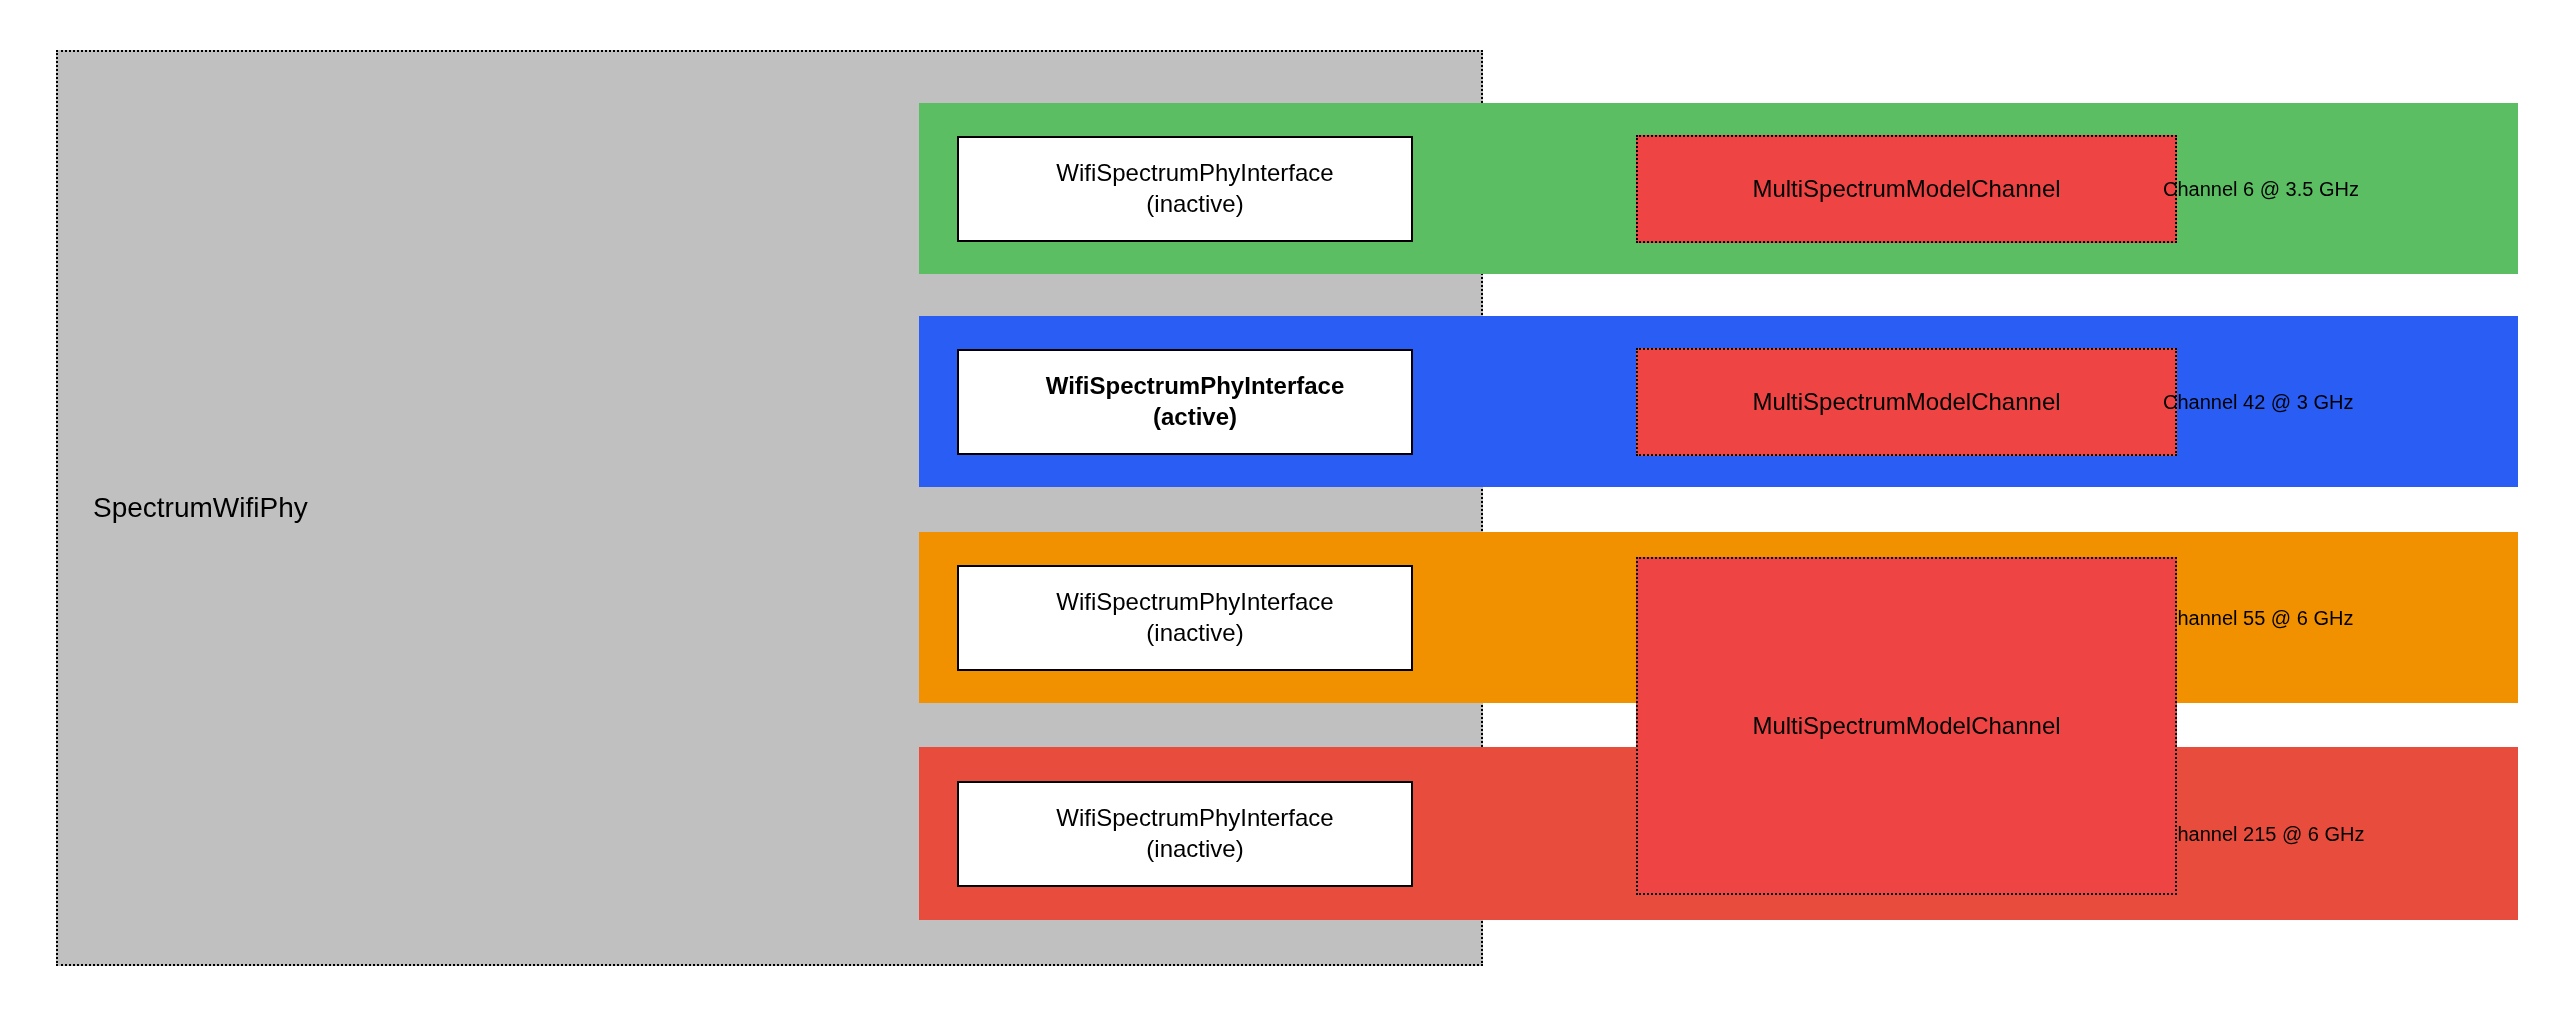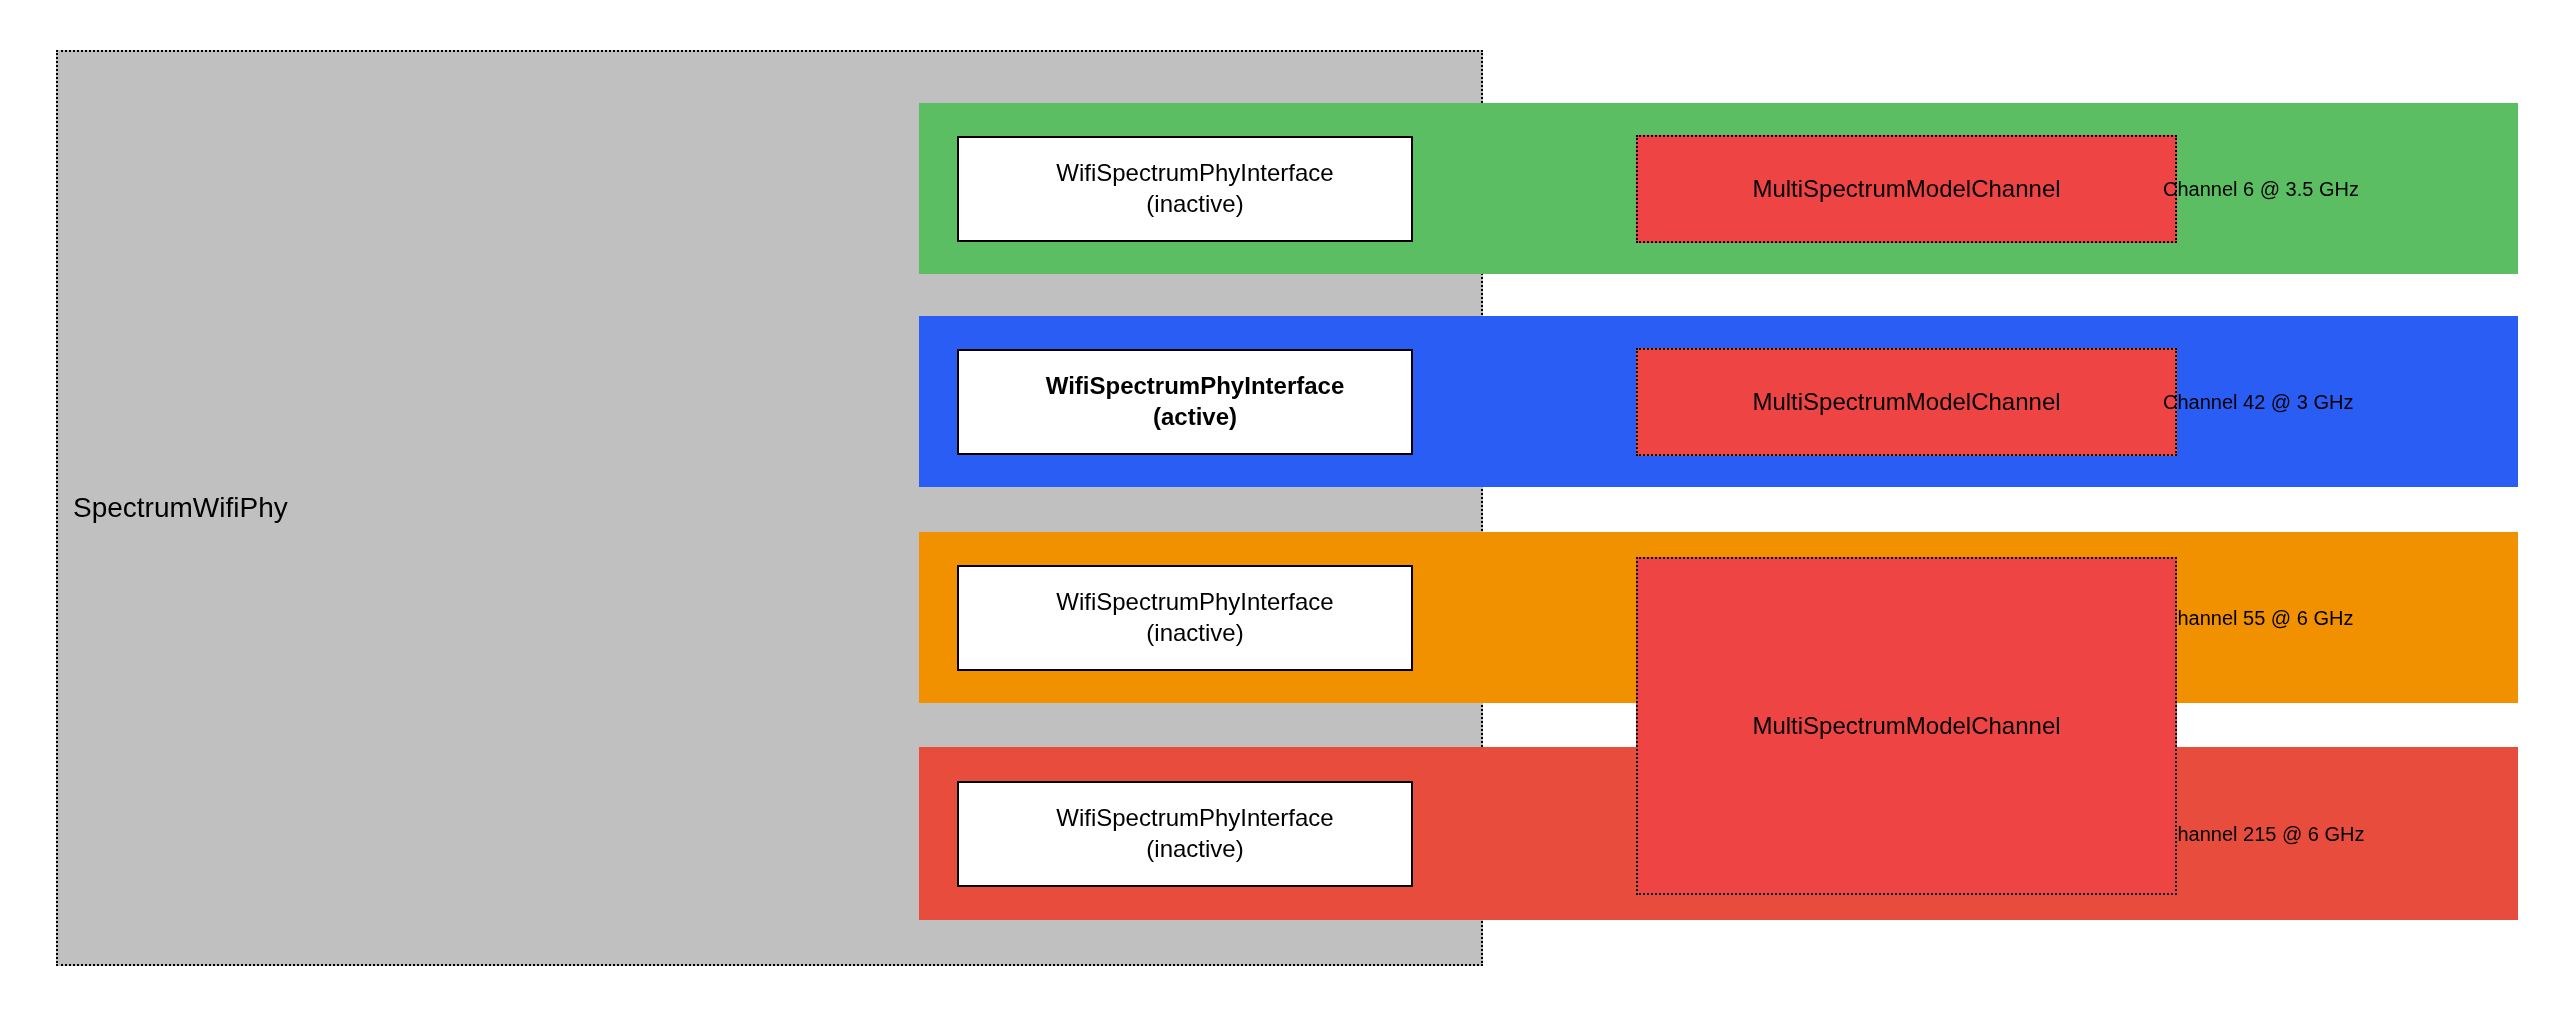--- a/index.html
+++ b/index.html
@@ -24,21 +24,21 @@
     left: 56px;
     top: 50px;
     width: 1427px;
     height: 916px;
     background: #c0c0c0;
     border: 2.8px dotted #000000;
     box-sizing: border-box;
   }
   .phy-label {
     position: absolute;
-    left: 15px;
+    left: 35px;
     top: 50%;
     transform: translateY(-50%);
     font-size: 28px;
     color: #000000;
     white-space: nowrap;
     line-height: 1.1;
   }
 
   
   .band {

